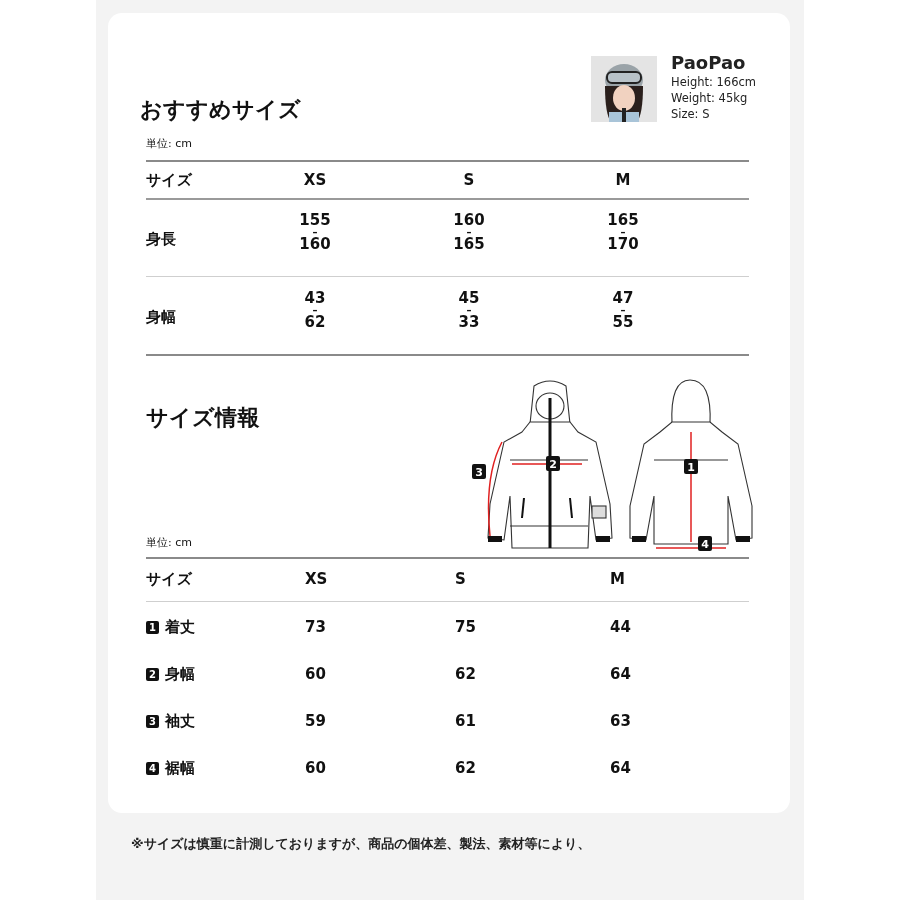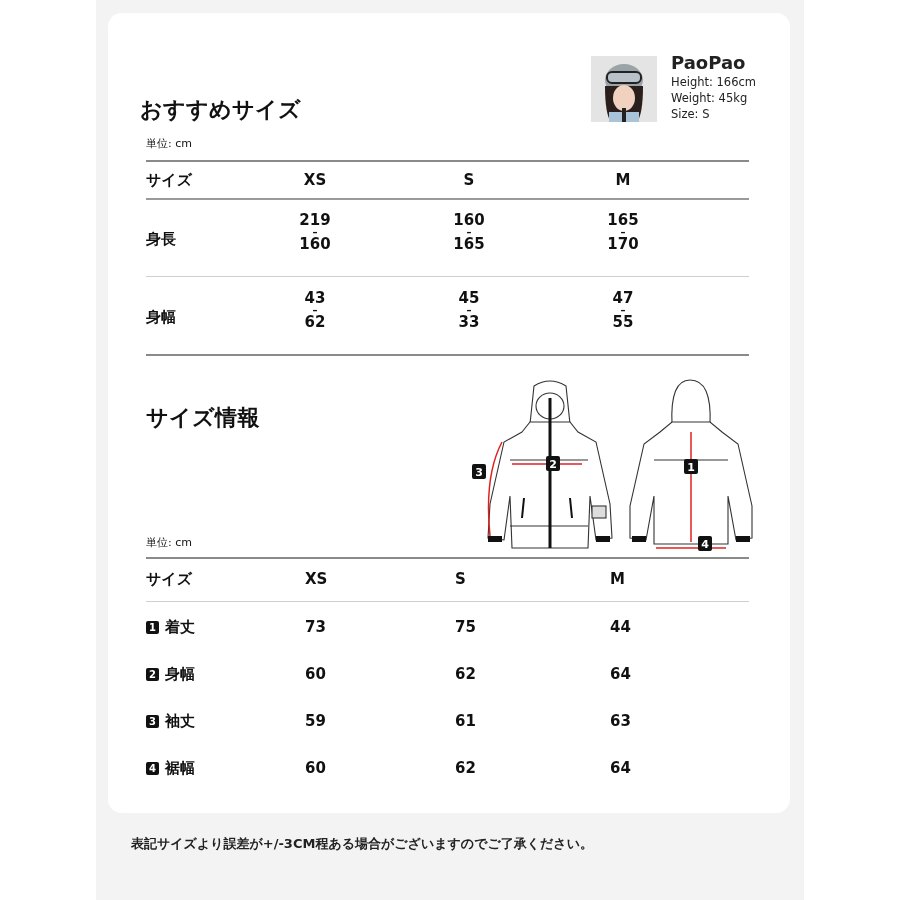--- a/index.html
+++ b/index.html
@@ -58,21 +58,21 @@
     <div class="cell" style="left:315px; top:171px;">XS</div>
     <div class="cell" style="left:469px; top:171px;">S</div>
     <div class="cell" style="left:623px; top:171px;">M</div>
   </div>
   <div class="rule thin" style="top:198px; border-top:2px solid #9a9a9a;"></div>
 
   <div>
     <div class="cell left" style="left:146px; top:230px;">身長</div>
     <div class="cell" style="left:315px; top:213px;">
       <div class="range">
-          <div>219</div>
+          <div>155</div>
           <div class="dash">–</div>
           <div>160</div>
         </div>
     </div>
     <div class="cell" style="left:469px; top:213px;">
       <div class="range">
           <div>160</div>
           <div class="dash">–</div>
           <div>165</div>
         </div>
@@ -190,14 +190,14 @@
   </div>
   <div>
     <div class="cell left" style="left:146px; top:759px;"><span class="badge">4</span><span>裾幅</span></div>
     <div class="cell left" style="left:305px; top:759px;">60</div>
     <div class="cell left" style="left:455px; top:759px;">62</div>
     <div class="cell left" style="left:610px; top:759px;">64</div>
   </div>
 </div>
 
 <div class="note">
-  <div>表記サイズより誤差が+/-3CM程ある場合がございますのでご了承ください。</div>
+  <div>※サイズは慎重に計測しておりますが、商品の個体差、製法、素材等により、</div>
 </div>
 
 </body></html>

